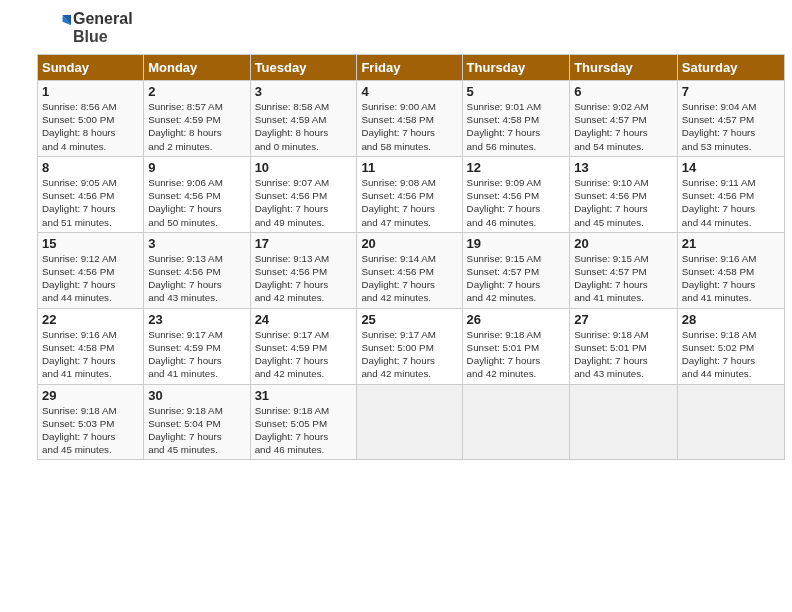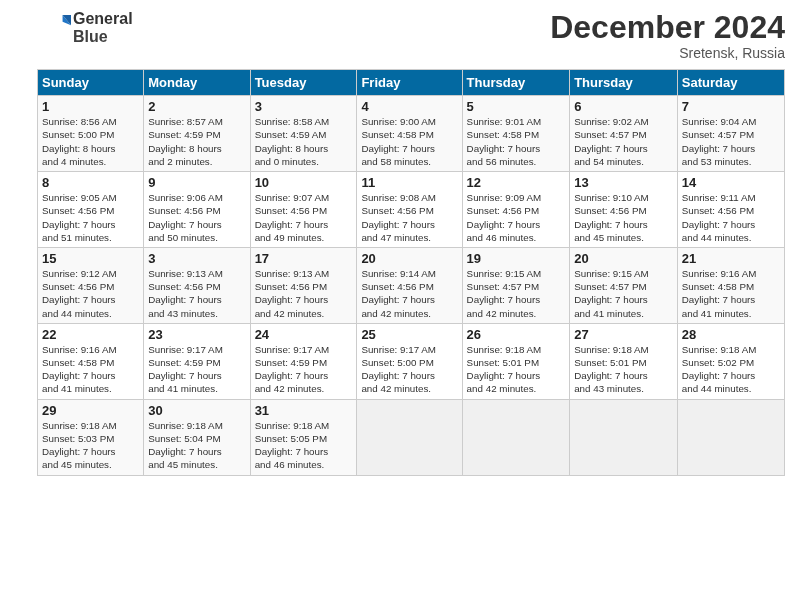--- a/index.html
+++ b/index.html
@@ -43,21 +43,21 @@
     .title-block .subtitle {
       font-size: 14px;
       color: #555;
     }
     table {
       width: 100%;
       border-collapse: collapse;
       font-size: 10.5px;
     }
     thead tr th {
-      background-color: #0369a1;
+      background-color: #a16207;
       color: #fff;
       padding: 5px 4px;
       text-align: left;
       font-size: 13px;
       font-weight: bold;
       border: 1px solid #ccc;
     }
     tbody tr td {
       border: 1px solid #ccc;
       padding: 3px 4px;
@@ -97,24 +97,20 @@
         <svg class="logo-icon" width="38" height="38" viewBox="0 0 38 38">
           <polygon points="28,6 38,18 28,14" fill="#2176c7"></polygon>
           <polygon points="28,6 38,18 38,6" fill="#1a5fa3"></polygon>
         </svg>
       </div>
       <div style="margin-left:2px;">
         <div style="font-size:16px;font-weight:bold;color:#333;line-height:1.1;">General</div>
         <div style="font-size:16px;font-weight:bold;color:#404040;line-height:1.1;">Blue</div>
       </div>
     </div>
-    <div class="title-block">
-      <h1>December 2024</h1>
-      <div class="subtitle">Sretensk, Russia</div>
-    </div>
   </div>
 
   <table>
     <thead>
       <tr>
         <th>Sunday</th>
         <th>Monday</th>
         <th>Tuesday</th>
         <th>Friday</th>
         <th>Thursday</th>

